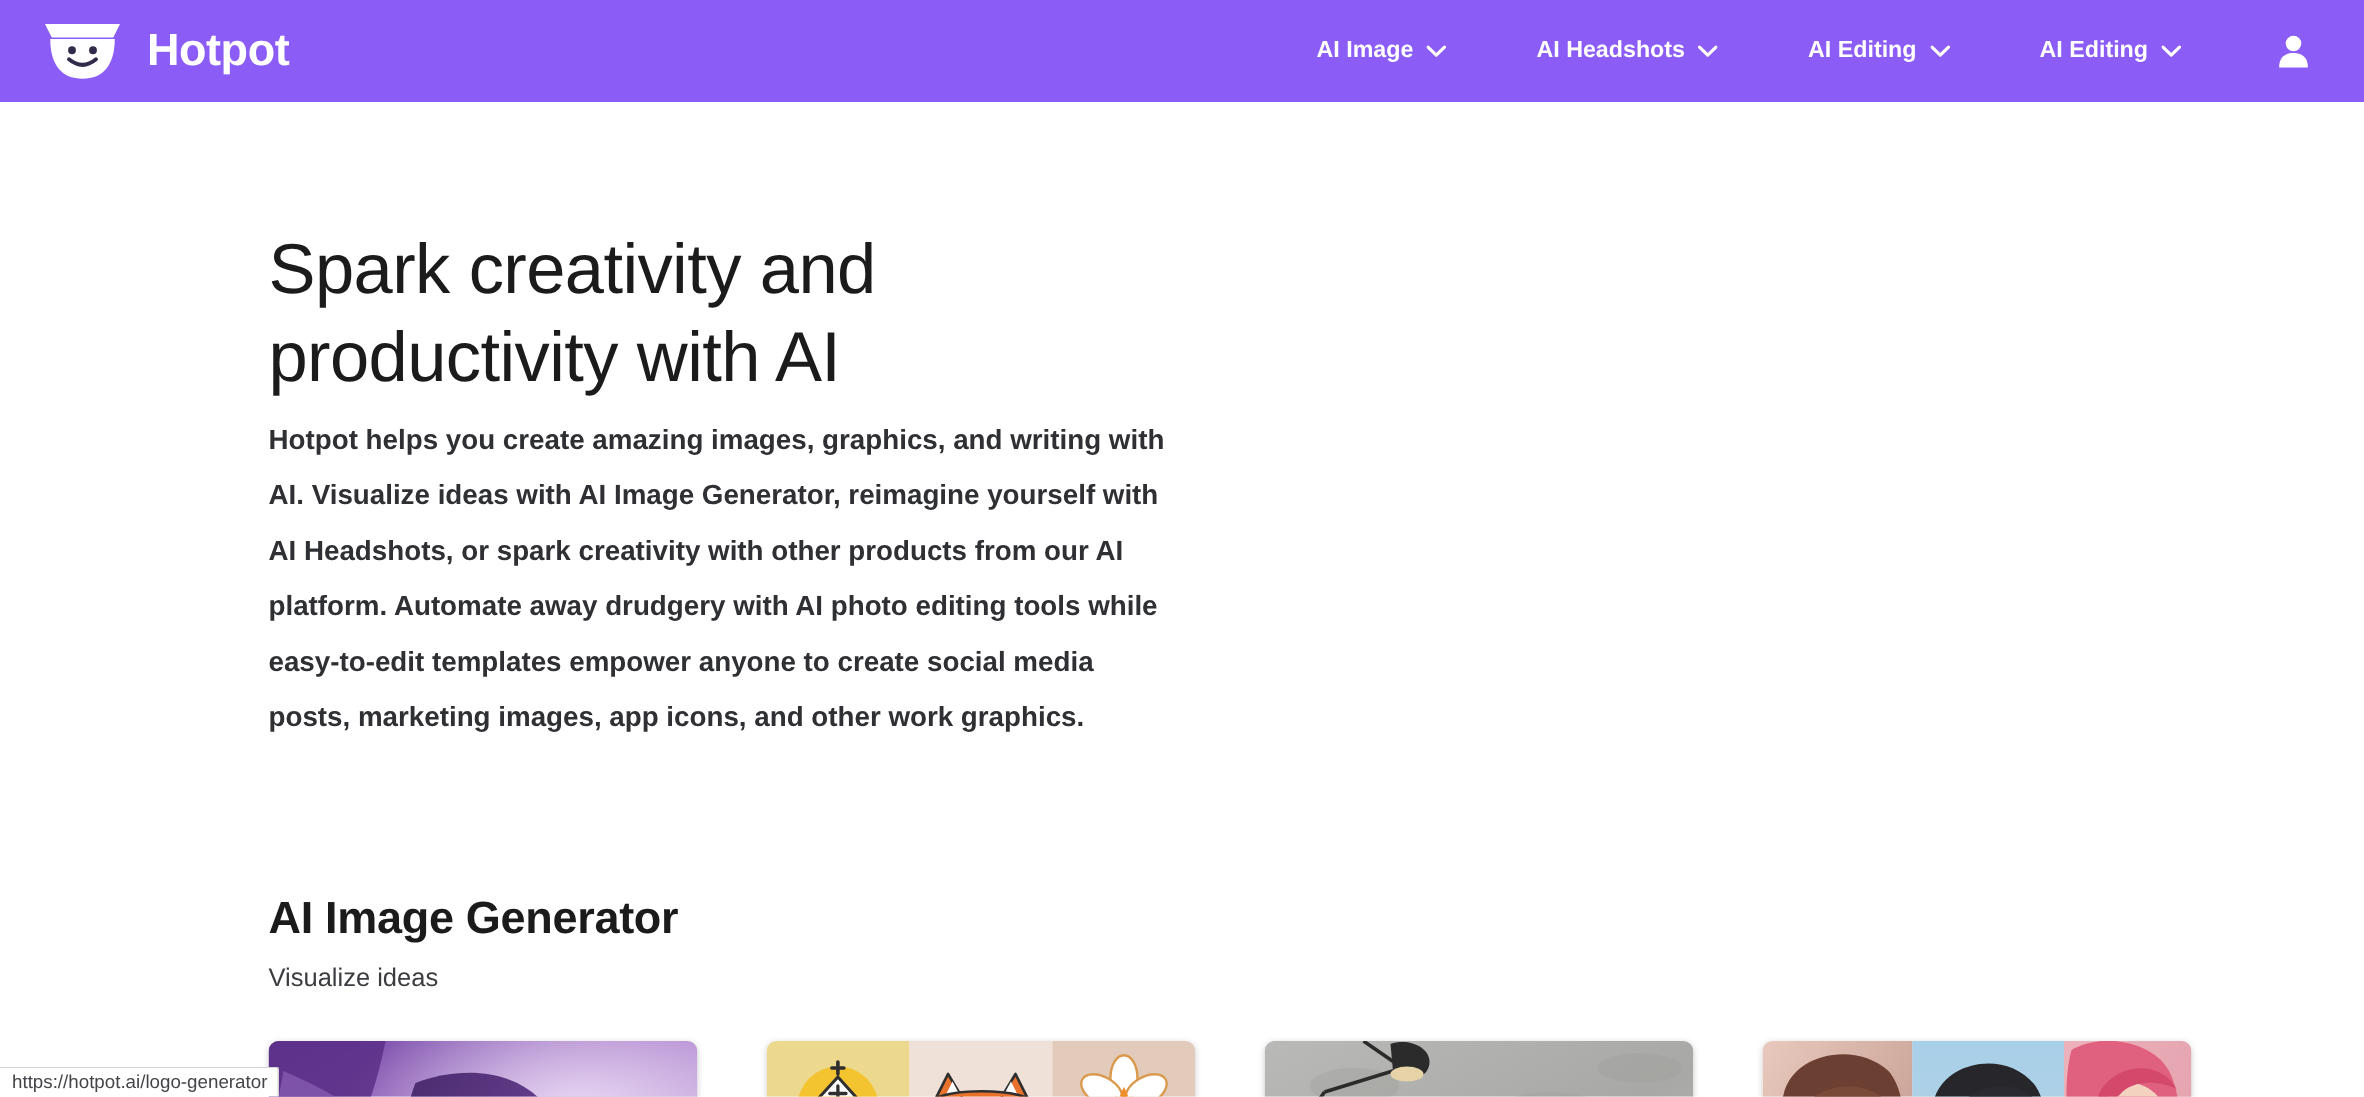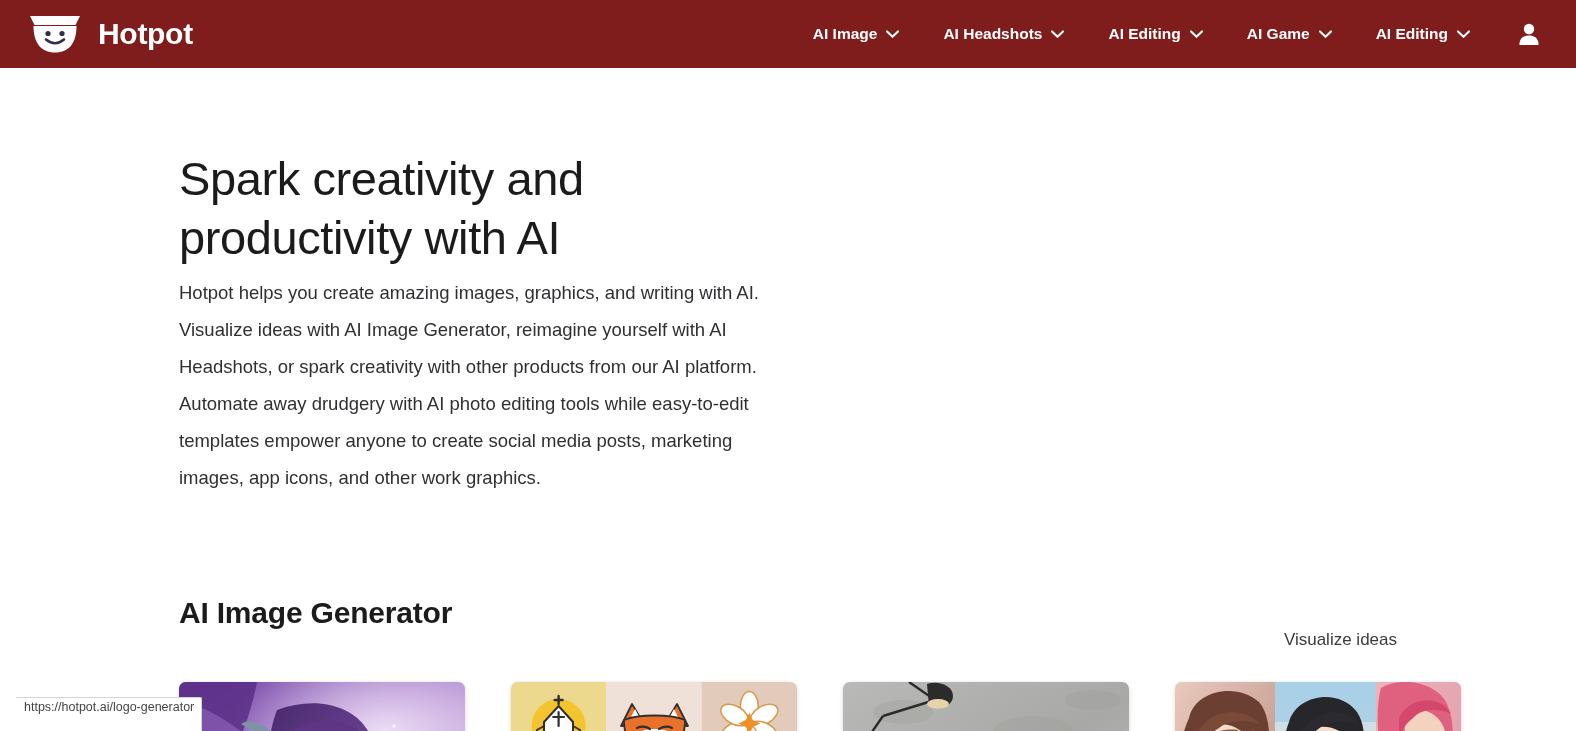--- a/index.html
+++ b/index.html
@@ -8,21 +8,21 @@
     width: 1576px;
     height: 731px;
     overflow: hidden;
     background: #ffffff;
     font-family: "Liberation Sans", sans-serif;
   }
 
   
   .site-header {
     height: 68px;
-    background: #7f1d1d;
+    background: #8b5cf6;
     display: flex;
     align-items: center;
     padding: 0 22px 0 26px;
     position: relative;
   }
 
   .brand {
     display: flex;
     align-items: center;
     gap: 14px;
@@ -38,21 +38,21 @@
     font-size: 30px;
     font-weight: 700;
     letter-spacing: -0.3px;
     line-height: 1;
   }
 
   .main-nav {
     margin-left: auto;
     display: flex;
     align-items: center;
-    gap: 0px;
+    gap: 16px;
   }
   .nav-item {
     display: flex;
     align-items: center;
     gap: 9px;
     padding: 0 22px;
     height: 68px;
     cursor: pointer;
     white-space: nowrap;
   }
@@ -92,40 +92,40 @@
     flex-direction: column;
   }
   .hero-left { width: 606px; flex: none; padding-right: 40px;}
   .hero-title {
     font-size: 47px;
     line-height: 1.25;
     font-weight: 400;
     color: #1b1b1b;
     letter-spacing: -0.4px;
   }
-  .hero-right { flex: 1; padding-top: 6px; }
+  .hero-right { flex: 1; padding-top: 6px; font-weight: bold; }
   .hero-copy {
     font-size: 18.5px;
     line-height: 2.0;
     color: #2f3033;
     max-width: 600px;
   }
 
   
   .section { padding-top: 100px; }
   .section-title {
     font-size: 30px;
     font-weight: 700;
     color: #1b1b1b;
     letter-spacing: -0.2px;
   }
   .section-sub {
     font-size: 17px;
     color: #3b3c40;
-    text-align: right;
+    margin-top: 12px;
   }
 
   .card-grid {
     margin-top: 32px;
     display: grid;
     grid-template-columns: repeat(4, 286px);
     gap: 0 46px;
   }
   .card { cursor: pointer; }
   .card-thumb {
@@ -142,27 +142,26 @@
   
   .status-bar {
     position: absolute;
     left: 0;
     bottom: 0;
     background: #ffffff;
     border: 1px solid #d4d4d4;
     border-left: none;
     border-bottom: none;
     border-top-right-radius: 2px;
-    padding: 2px 7px 17px 8px;
+    padding: 2px 7px 3px 8px;
     font-size: 12.5px;
     color: #444549;
     font-family: "Liberation Sans", sans-serif;
     white-space: nowrap;
     z-index: 50;
-    margin-left: 16px;
   }
 </style>
 </head>
 <body>
 
 <header class="site-header">
 
   <div class="brand">
     <span>
       <svg class="brand-logo" viewBox="0 0 58 42">
@@ -198,28 +197,20 @@
 
     <div class="nav-item">
       <span class="nav-item-label">AI Editing</span>
       <span>
         <svg class="chev" viewBox="0 0 13 8">
             <path d="M1 1.4 L6.5 6.8 L12 1.4" stroke="#ffffff" stroke-width="2.1" fill="none" stroke-linecap="round" stroke-linejoin="round"></path>
           </svg>
       </span>
     </div>
 
-    <div class="nav-item">
-      <span class="nav-item-label">AI Game</span>
-      <span>
-        <svg class="chev" viewBox="0 0 13 8">
-            <path d="M1 1.4 L6.5 6.8 L12 1.4" stroke="#ffffff" stroke-width="2.1" fill="none" stroke-linecap="round" stroke-linejoin="round"></path>
-          </svg>
-      </span>
-    </div>
 
     <div class="nav-item">
       <span class="nav-item-label">AI Editing</span>
       <span>
         <svg class="chev" viewBox="0 0 13 8">
             <path d="M1 1.4 L6.5 6.8 L12 1.4" stroke="#ffffff" stroke-width="2.1" fill="none" stroke-linecap="round" stroke-linejoin="round"></path>
           </svg>
       </span>
     </div>
 

